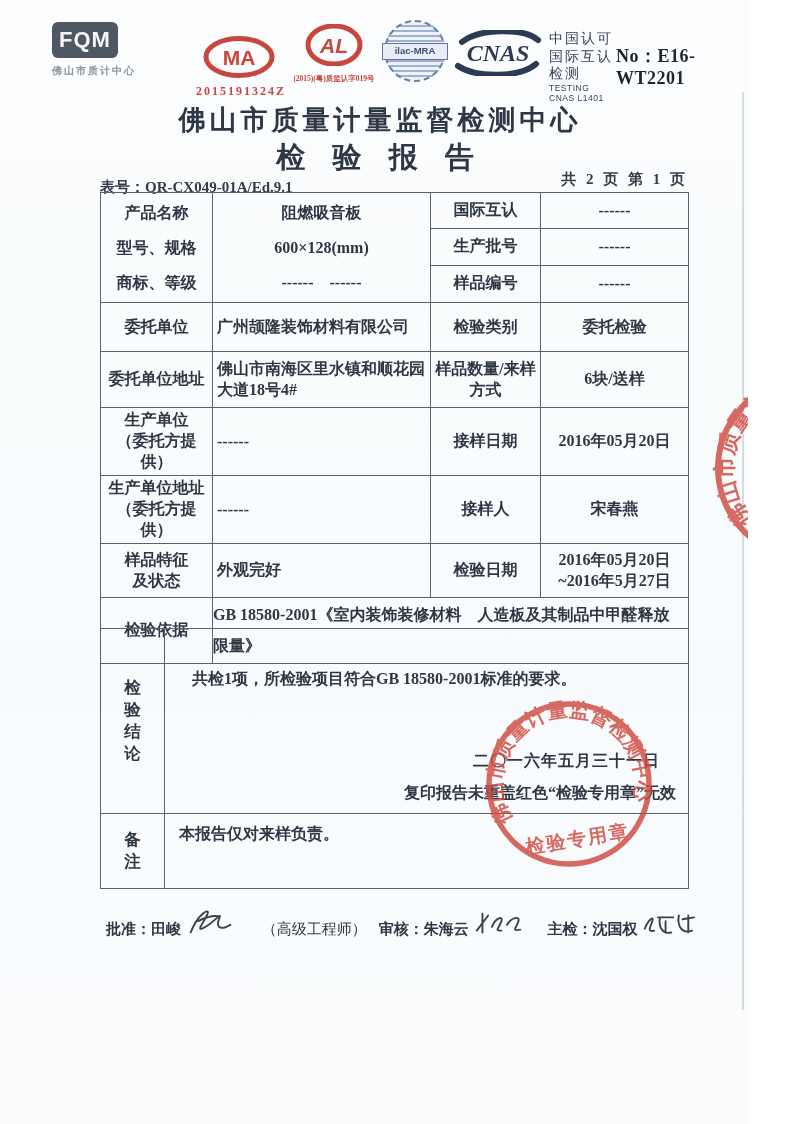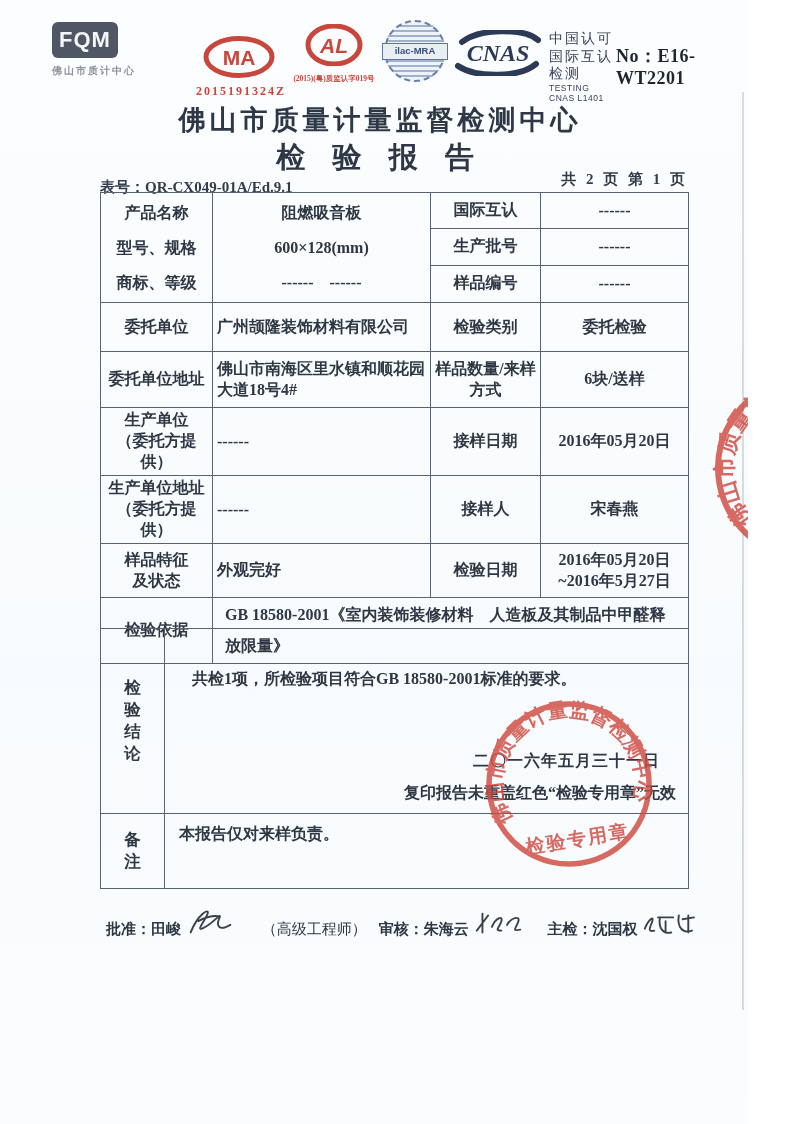--- a/index.html
+++ b/index.html
@@ -180,21 +180,21 @@
       </td>
       <td class="val-left">外观完好</td>
       <td class="lbl">检验日期</td>
       <td class="val">
         <span class="sub">2016年05月20日</span>
         <span class="sub">~2016年5月27日</span>
       </td>
     </tr>
     <tr style="height:66px;">
       <td class="lbl">检验依据</td>
-      <td class="val-left" colspan="3" style="line-height:1.9;padding-left:12px;padding-right:8px;">GB 18580-2001《室内装饰装修材料　人造板及其制品中甲醛释放限量》</td>
+      <td class="val-left" colspan="3" style="line-height:1.9;padding-left:0;padding-right:8px;">GB 18580-2001《室内装饰装修材料　人造板及其制品中甲醛释放限量》</td>
     </tr>
   </tbody>
     </table>
 
   <table class="bottom-table">
     <colgroup>
         <col style="width:64px">
         <col style="width:524px">
       </colgroup>
     <tbody>

